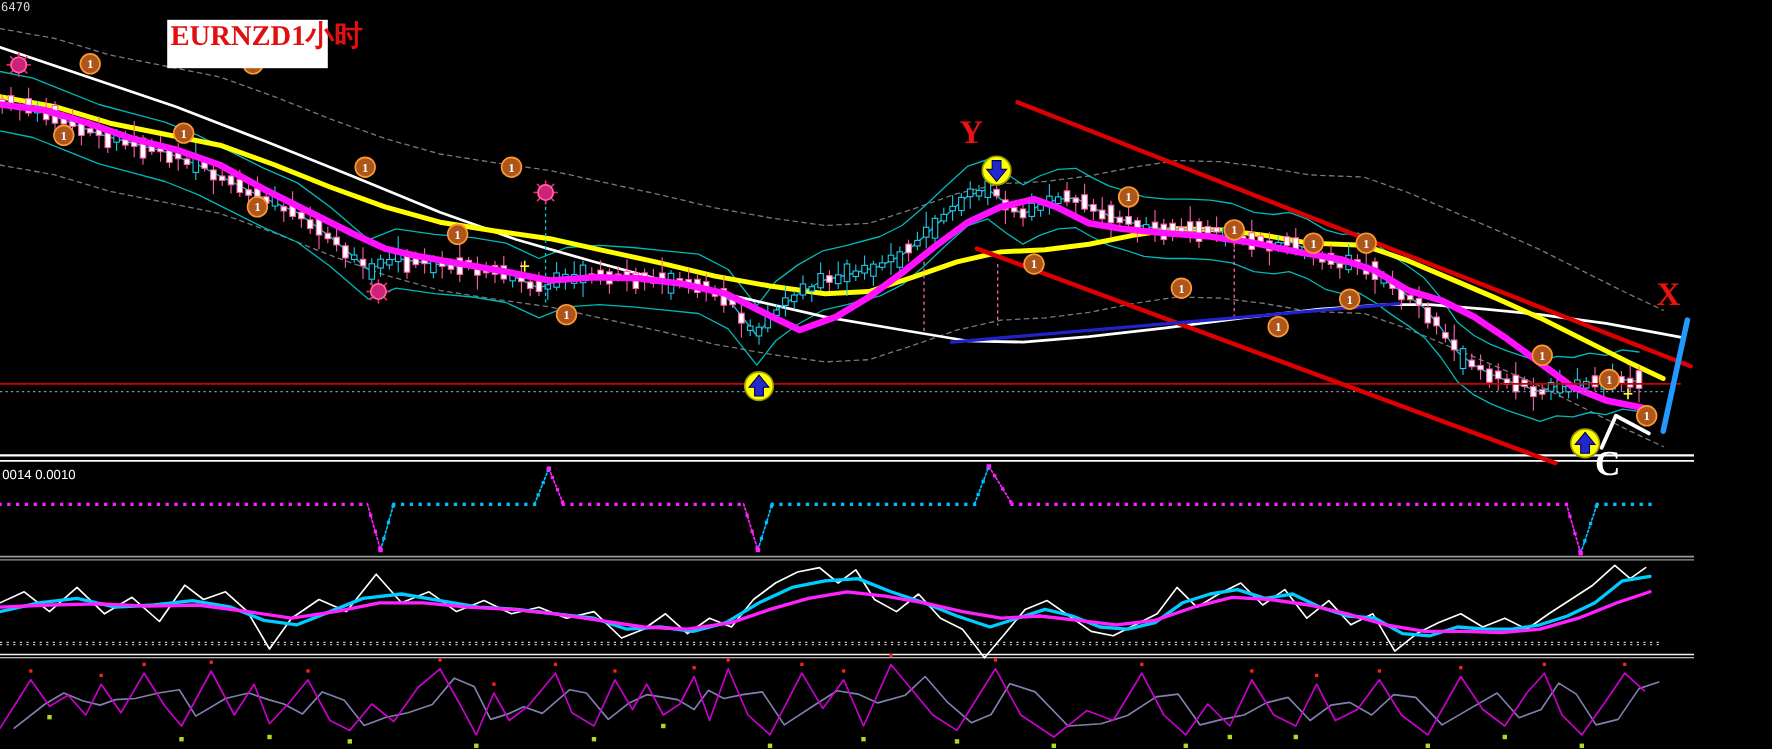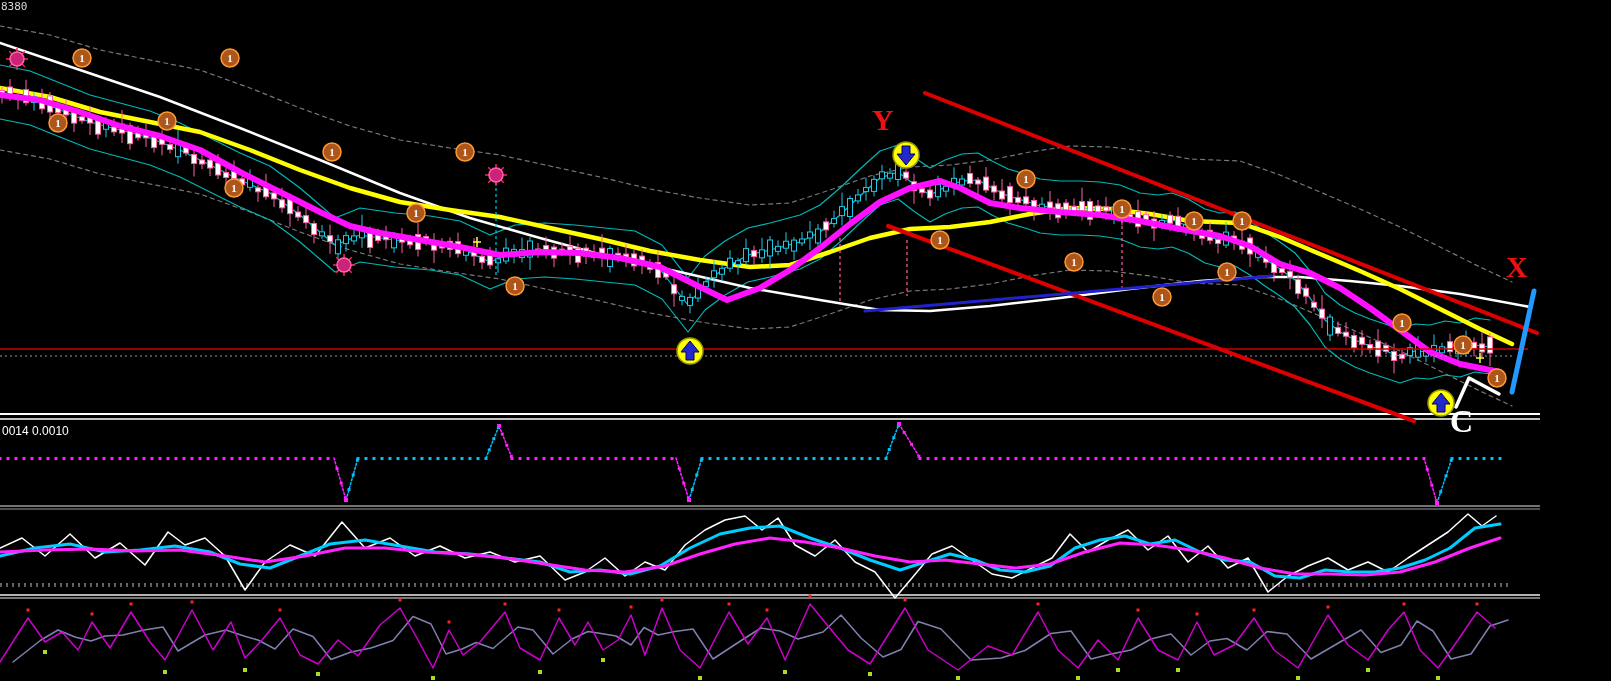--- a/index.html
+++ b/index.html
@@ -9,21 +9,24 @@
   .symbox{position:absolute;left:152px;top:18px;width:146px;height:44px;background:#ffffff;z-index:5;}
   .symbox span{display:block;padding:1px 2px 0 3px;font-family:"Liberation Serif",serif;font-weight:bold;
                font-size:26px;line-height:28px;color:#e01010;letter-spacing:0px;white-space:nowrap;}
   .p1label{position:absolute;left:2px;top:424px;font:12px "Liberation Sans",sans-serif;color:#ffffff;z-index:4;}
   svg{position:absolute;left:0;top:0;}
 </style>
 </head>
 <body>
 
 <div class="window">
-  <div class="tick">8380</div>
+  <div class="tick">6470</div>
+  <div class="symbox">
+    <span>EURNZD1小时</span>
+  </div>
   <div class="p1label">0014 0.0010</div>
   <svg id="chart" xmlns="http://www.w3.org/2000/svg" width="1611" height="681">
       <polyline points="0,26 50,35 100,50 150,60 200,70 250,88 300,108 350,126 400,140 450,148 500,155 550,166 600,177 650,189 700,198 750,205 790,203 830,190 870,176 910,167 950,165 990,160 1030,152 1070,146 1110,147 1150,152 1190,159 1240,161 1280,175 1320,192 1360,209 1400,227 1440,247 1480,267 1512,282" fill="none" stroke-linejoin="round" stroke-linecap="round" stroke="#777777" stroke-width="1.2" stroke-dasharray="4,4"></polyline>
       <polyline points="0,150 50,159 100,174 150,184 200,194 250,212 300,232 350,250 400,264 450,272 500,279 550,290 600,301 650,313 700,322 750,329 790,327 830,314 870,300 910,291 950,289 990,284 1030,276 1070,270 1110,271 1150,276 1190,283 1240,285 1280,299 1320,316 1360,333 1400,351 1440,371 1480,391 1512,406" fill="none" stroke-linejoin="round" stroke-linecap="round" stroke="#777777" stroke-width="1.2" stroke-dasharray="4,4"></polyline>
       <polyline points="0,65 30,71 60,83 90,95 120,103 150,111 180,123 210,138 240,153 270,166 300,188 335,218 360,208 395,213 430,216 460,221 490,235 515,225 545,223 575,225 605,228 635,231 662,245 688,278 705,256 725,241 748,228 770,223 800,215 820,205 840,188 860,169 880,151 898,145 915,158 930,168 945,160 962,154 978,153 992,161 1008,169 1025,174 1040,179 1060,181 1080,181 1100,182 1120,185 1140,193 1158,195 1172,193 1188,199 1205,209 1220,213 1235,212 1250,221 1265,232 1280,242 1295,253 1310,271 1325,293 1340,305 1355,313 1370,319 1385,324 1400,329 1415,324 1430,325 1445,321 1460,323 1475,318 1490,320" fill="none" stroke-linejoin="round" stroke-linecap="round" stroke="#00b8b8" stroke-width="1.2"></polyline>
       <polyline points="0,119 30,125 60,137 90,149 120,157 150,165 180,177 210,192 240,207 270,220 300,242 335,272 360,262 395,267 430,270 460,275 490,289 515,279 545,277 575,279 605,282 635,285 662,299 688,332 705,310 725,295 748,282 770,277 800,269 820,259 840,242 860,223 880,205 898,199 915,212 930,222 945,214 962,208 978,207 992,215 1008,223 1025,228 1040,233 1060,235 1080,235 1100,236 1120,239 1140,247 1158,249 1172,247 1188,253 1205,263 1220,267 1235,266 1250,275 1265,286 1280,296 1295,307 1310,325 1325,347 1340,359 1355,367 1370,373 1385,378 1400,383 1415,378 1430,379 1445,375 1460,377 1475,372 1490,374" fill="none" stroke-linejoin="round" stroke-linecap="round" stroke="#00b8b8" stroke-width="1.2"></polyline>
       <polyline points="0,43 80,70 160,97 240,128 320,160 400,193 470,218 540,238 610,257 680,272 750,288 820,300 880,310 930,311 990,306 1060,298 1130,289 1200,281 1260,277 1300,277 1350,281 1400,286 1460,294 1530,307" fill="none" stroke-linejoin="round" stroke-linecap="round" stroke="#ffffff" stroke-width="2.5"></polyline>
       <polyline points="0,88 50,97 100,112 150,122 200,132 250,150 300,170 350,188 400,202 450,210 500,217 550,228 600,239 650,251 700,260 750,267 790,265 830,252 870,238 910,229 950,227 990,222 1030,214 1070,208 1110,209 1150,214 1190,221 1240,223 1280,237 1320,254 1360,271 1400,289 1440,309 1480,329 1512,344" fill="none" stroke-linejoin="round" stroke-linecap="round" stroke="#ffff00" stroke-width="4.5"></polyline>
       <polyline points="0,92 30,98 60,110 90,122 120,130 150,138 180,150 210,165 240,180 270,193 300,215 335,245 360,235 395,240 430,243 460,248 490,262 515,252 545,250 575,252 605,255 635,258 662,272 688,305 705,283 725,268 748,255 770,250 800,242 820,232 840,215 860,196 880,178 898,172 915,185 930,195 945,187 962,181 978,180 992,188 1008,196 1025,201 1040,206 1060,208 1080,208 1100,209 1120,212 1140,220 1158,222 1172,220 1188,226 1205,236 1220,240 1235,239 1250,248 1265,259 1280,269 1295,280 1310,298 1325,320 1340,332 1355,340 1370,346 1385,351 1400,356 1415,351 1430,352 1445,348 1460,350 1475,345 1490,347" fill="none" stroke-linejoin="round" stroke-linecap="round" stroke="#00c8d8" stroke-width="1.2"></polyline>
       <g>

